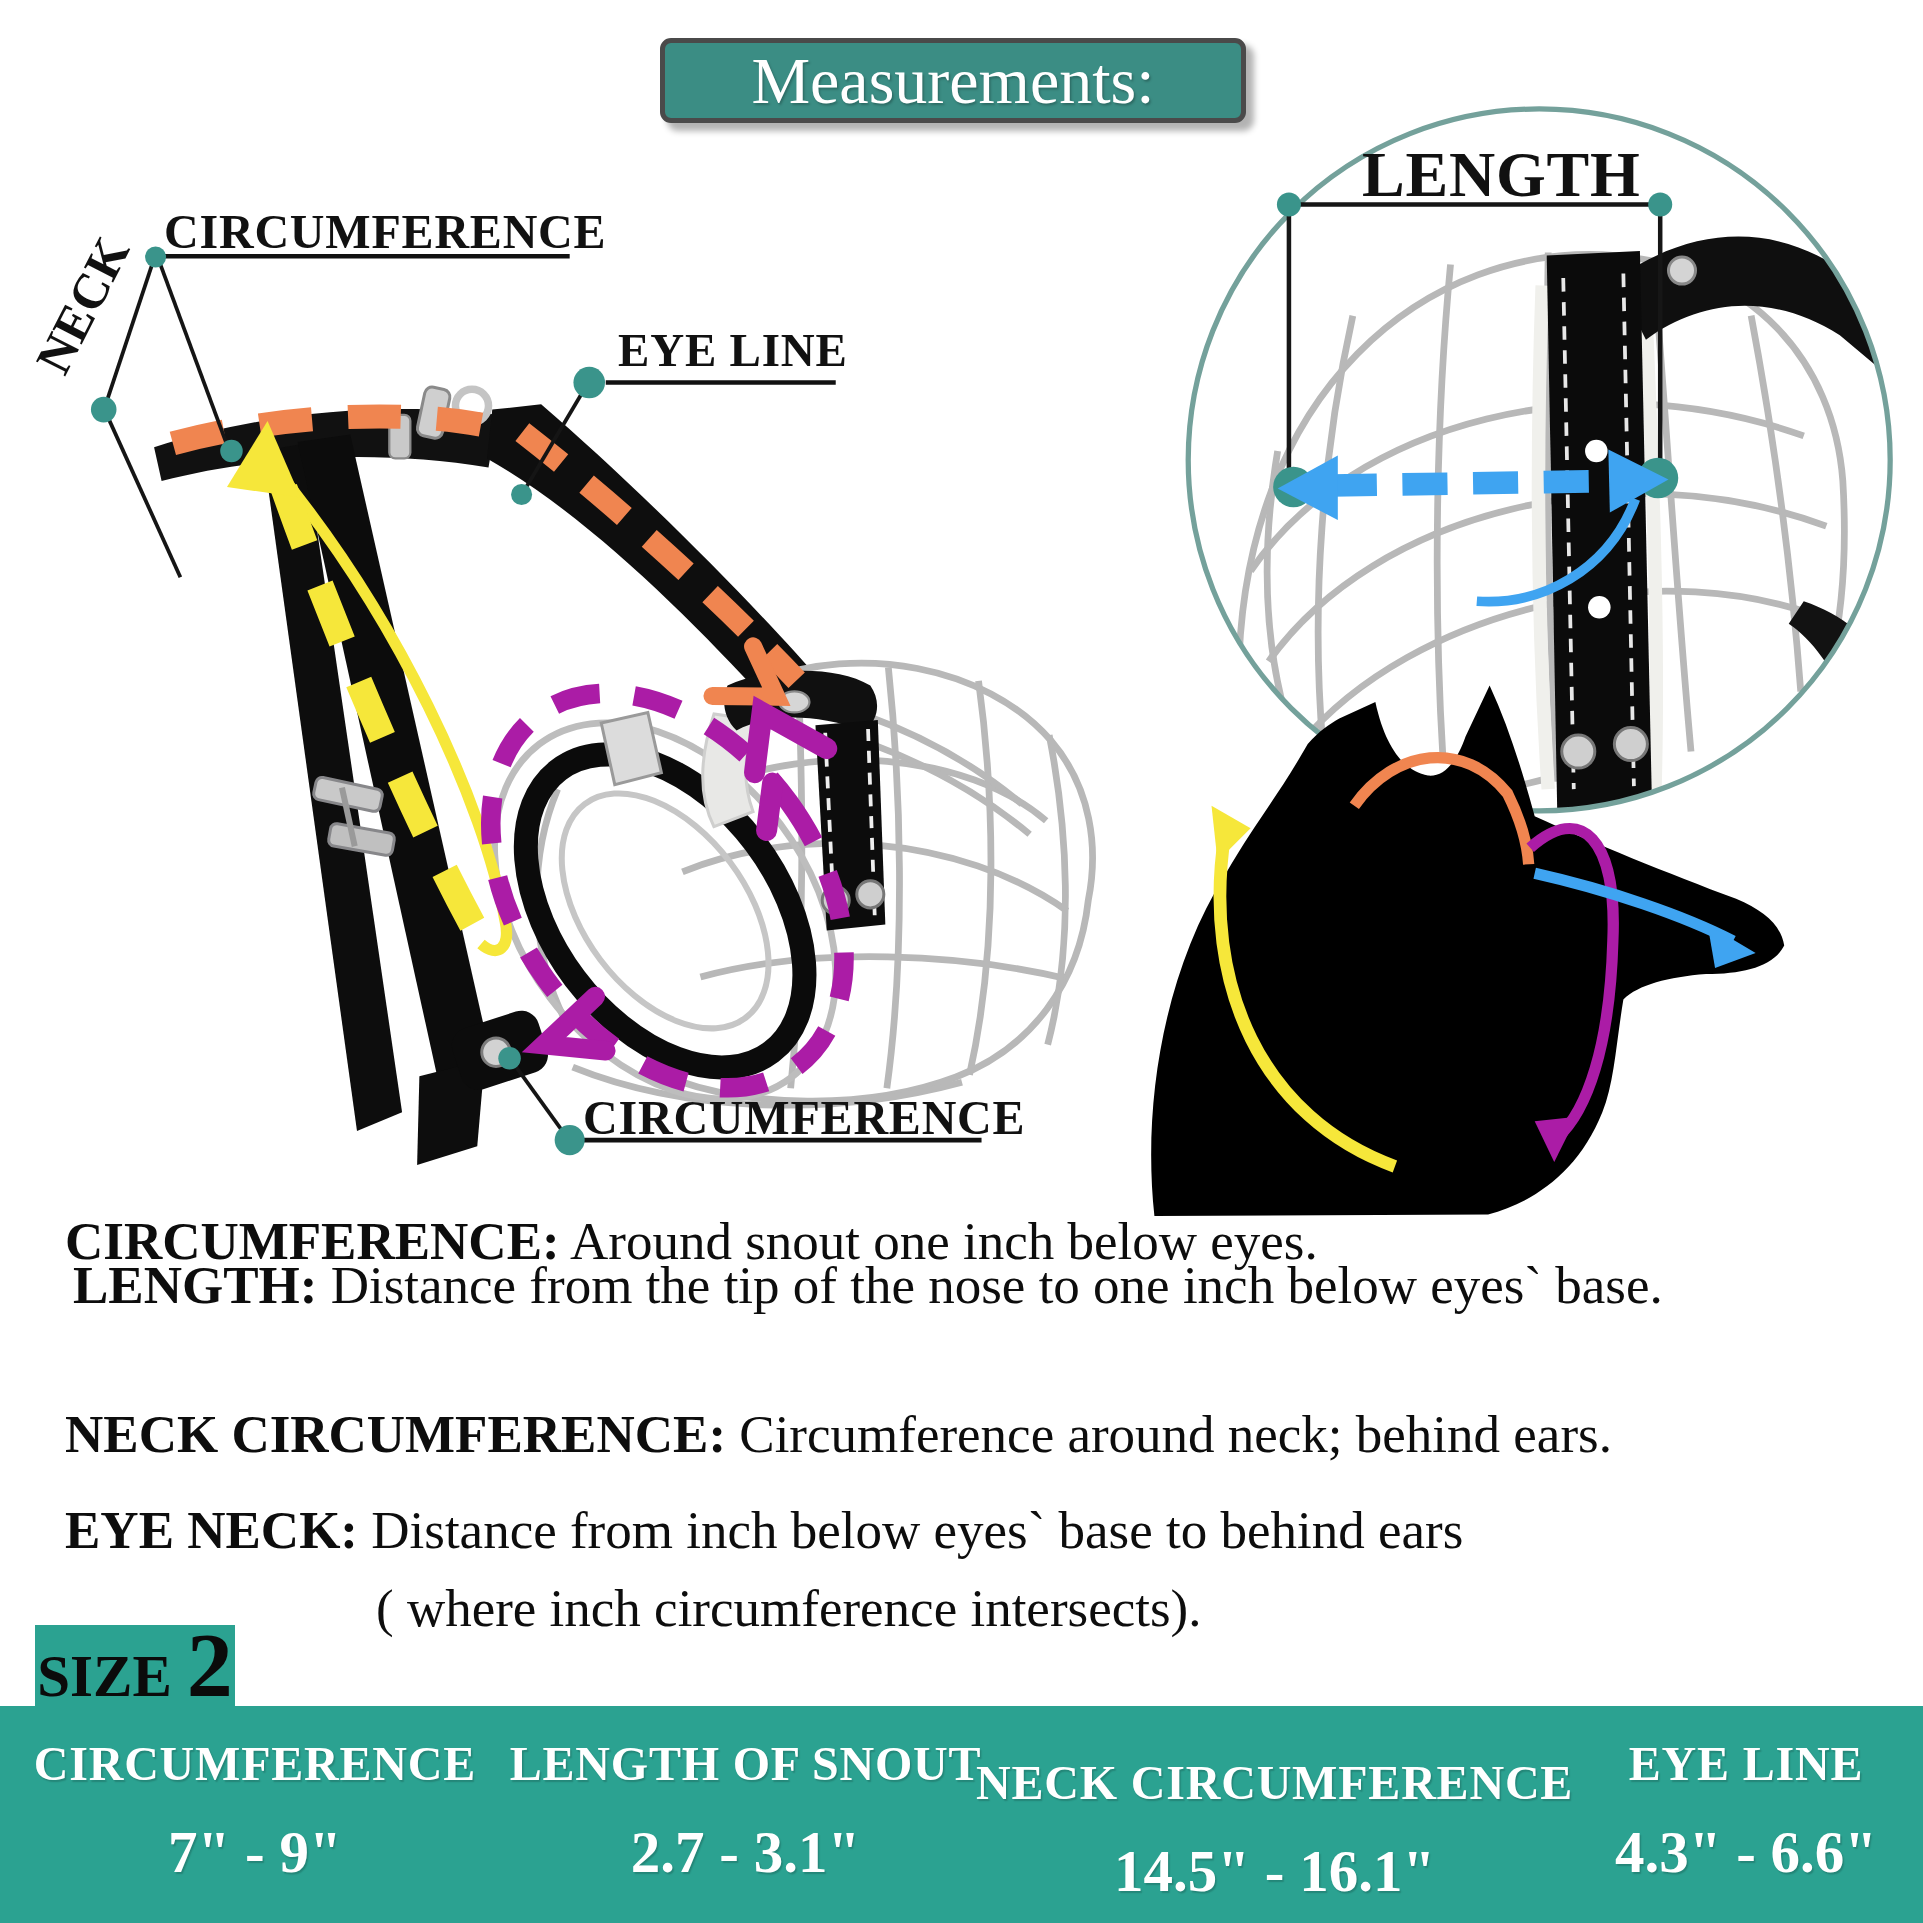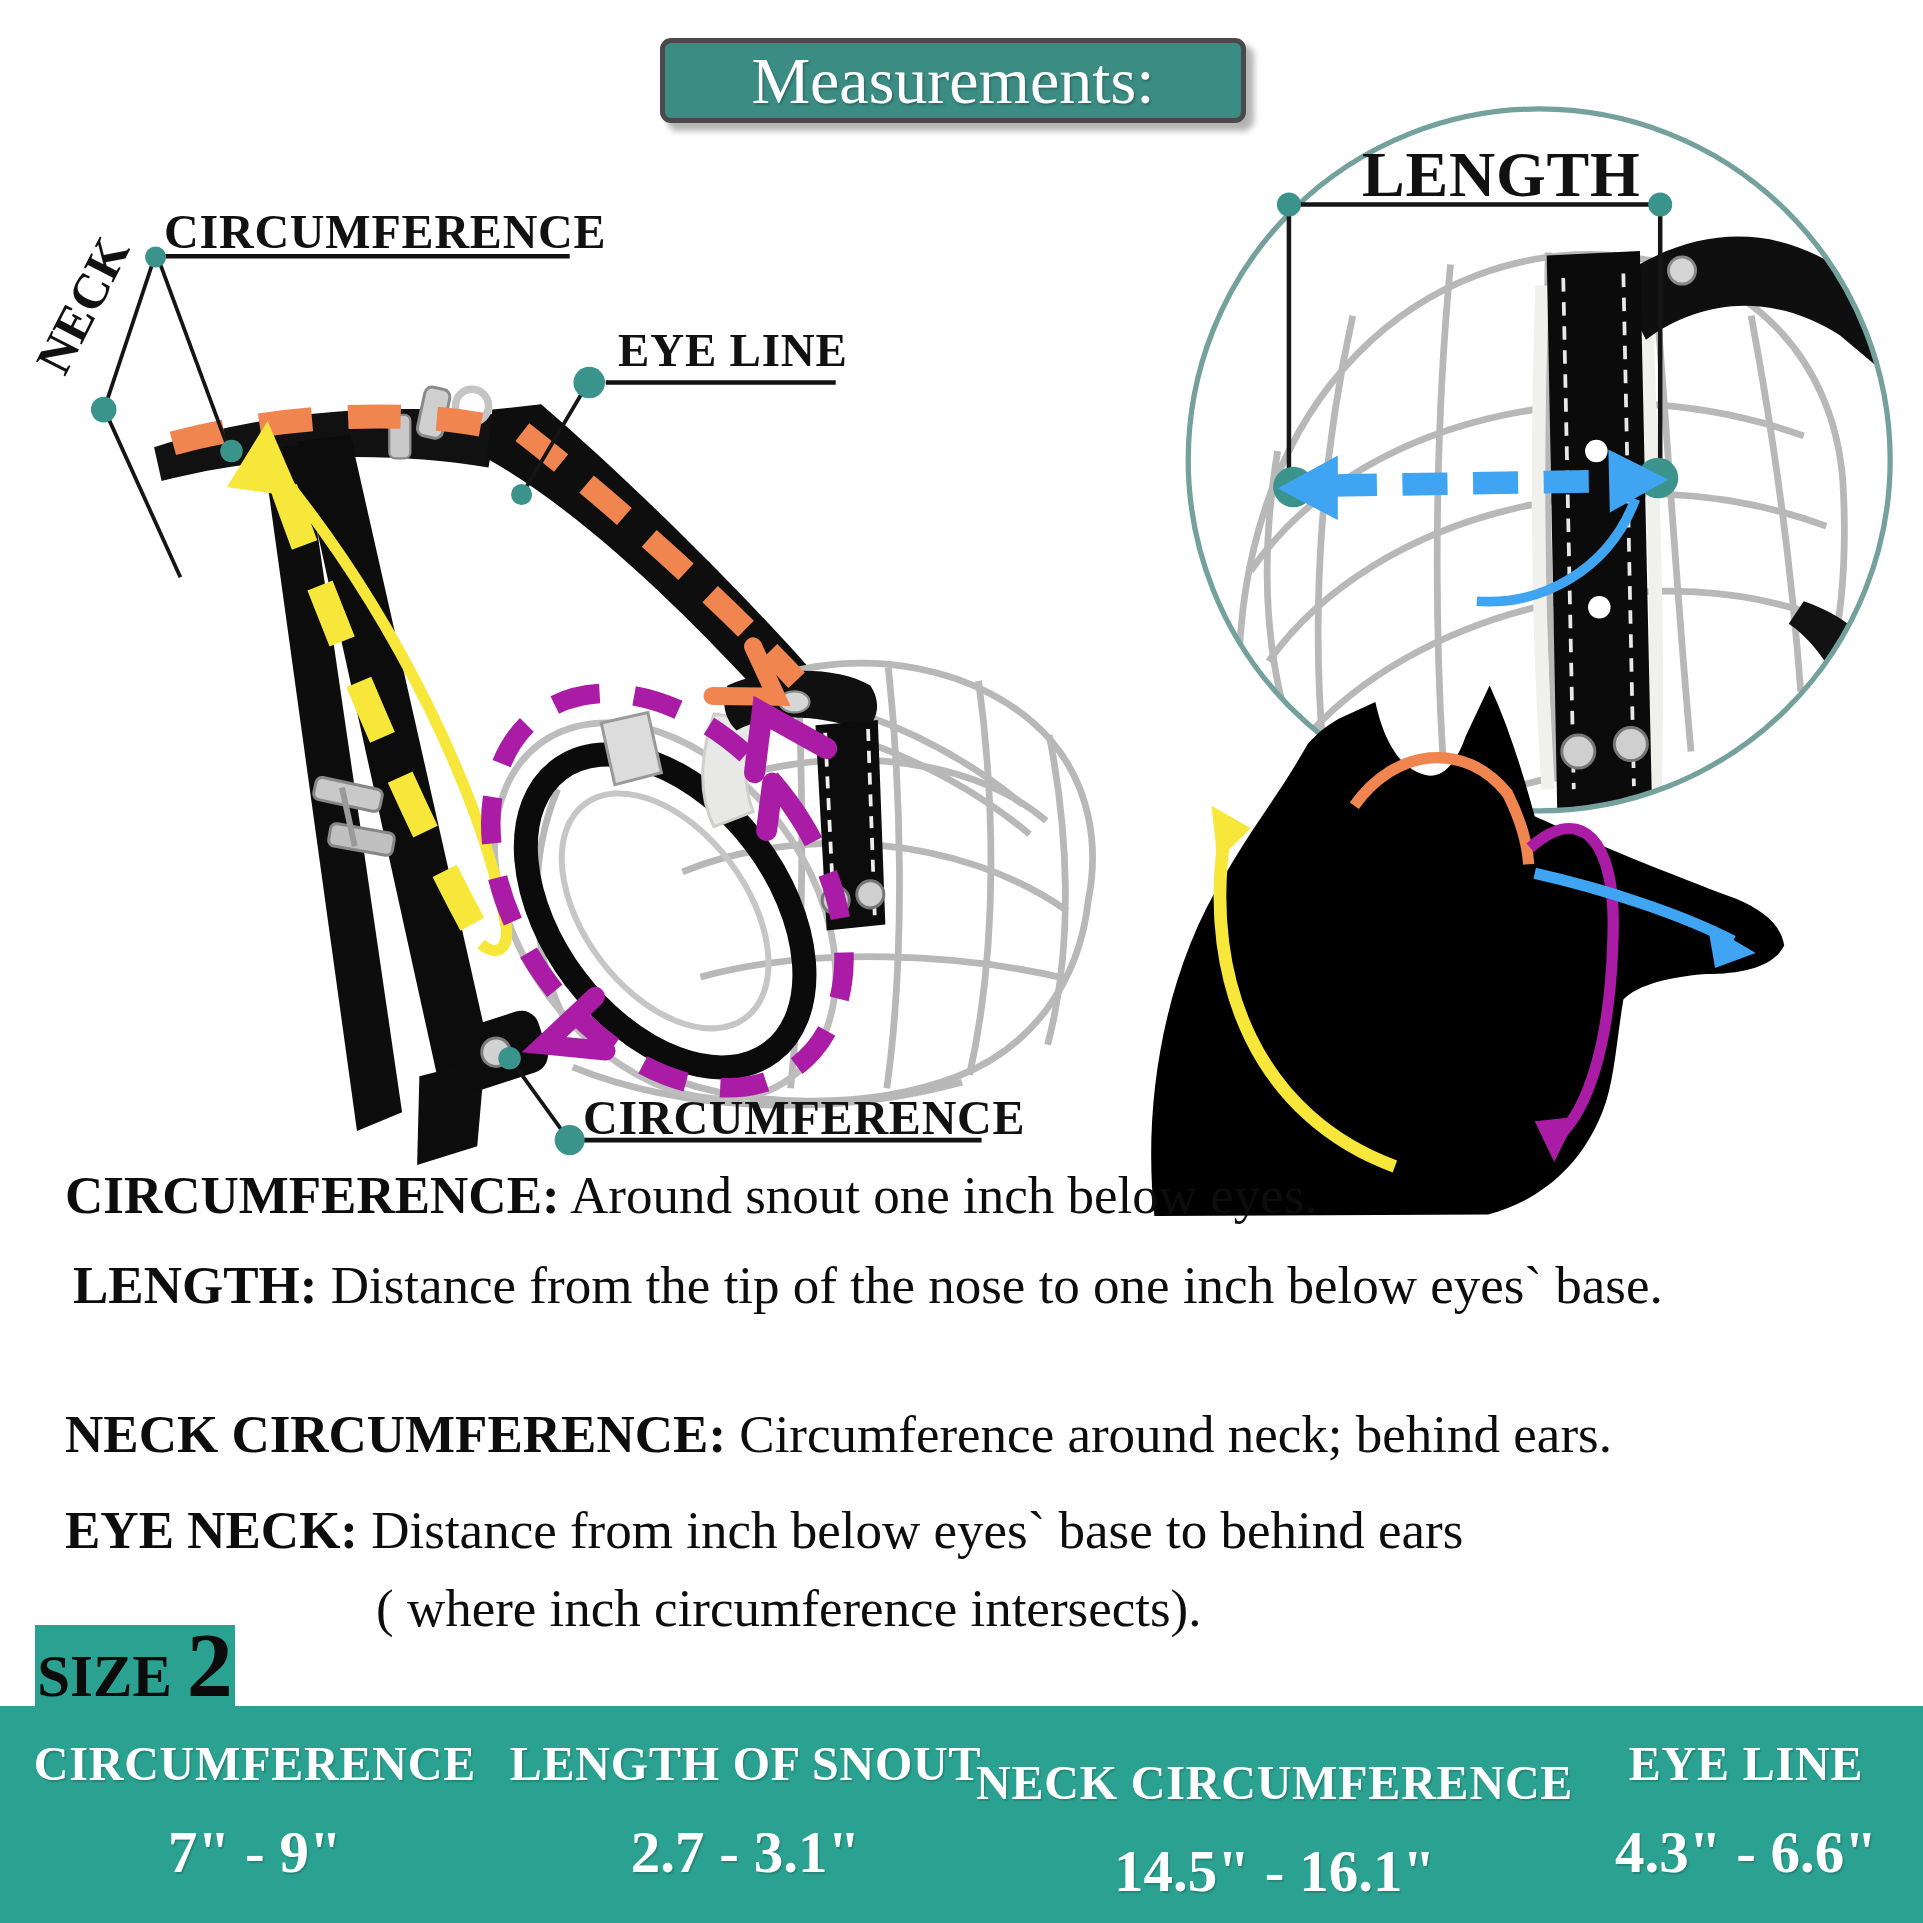--- a/index.html
+++ b/index.html
@@ -25,21 +25,21 @@
     color:#111111;font-weight:bold;white-space:nowrap;
   }
   .lbl-circ-top{left:164px;top:204px;font-size:48px;letter-spacing:0.8px;}
   .lbl-neck{left:72px;top:331px;font-size:50px;transform:rotate(-63deg);transform-origin:left bottom;height:50px;line-height:50px;}
   .lbl-eyeline{left:618px;top:323px;font-size:47px;letter-spacing:0.8px;}
   .lbl-circ-bottom{left:583px;top:1090px;font-size:48px;letter-spacing:0.8px;}
   .lbl-length{left:1362px;top:138px;width:240px;text-align:center;font-size:64px;letter-spacing:0.8px;}
   
   .def-line{position:absolute;left:65px;white-space:nowrap;font-size:53px;color:#0d0d0d;}
   .def-line b{font-weight:bold;}
-  .def-1{top:1165px;}
+  .def-1{top:1211px;}
   .def-2{top:1255px;margin-left:8px;}
   .def-3{top:1404px;}
   .def-4{top:1500px;}
   .def-5{top:1578px;left:376px;}
   
   .size-tag{
     left:35px;top:1625px;width:200px;height:81px;background:#2BA291;
     display:flex;align-items:baseline;justify-content:center;gap:15px;
     overflow:visible;
   }

